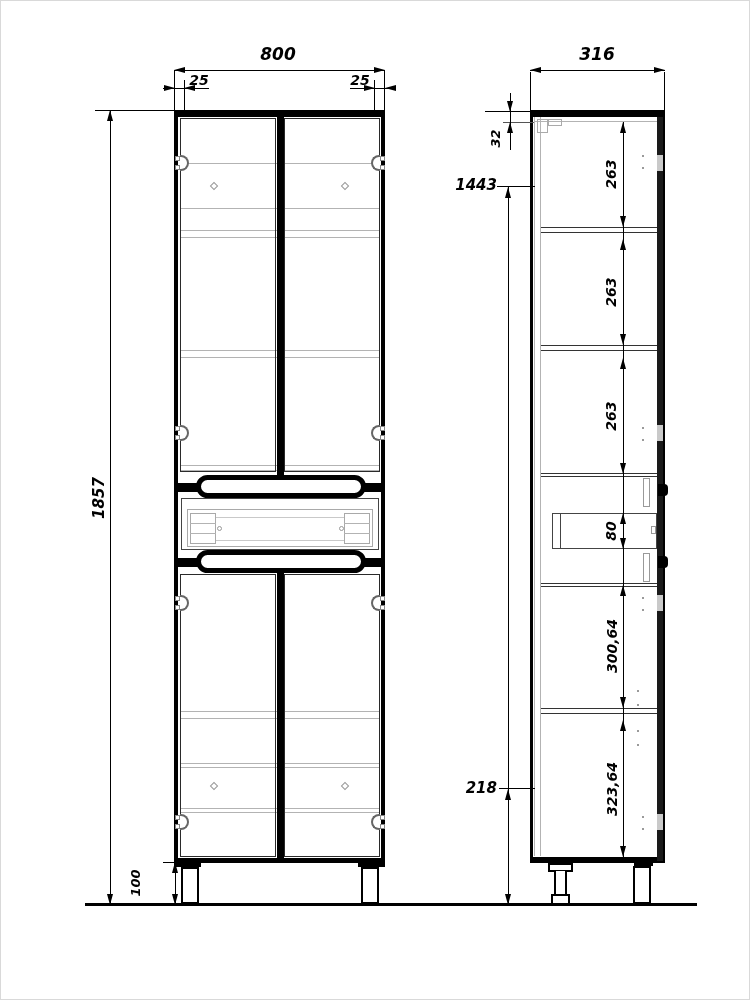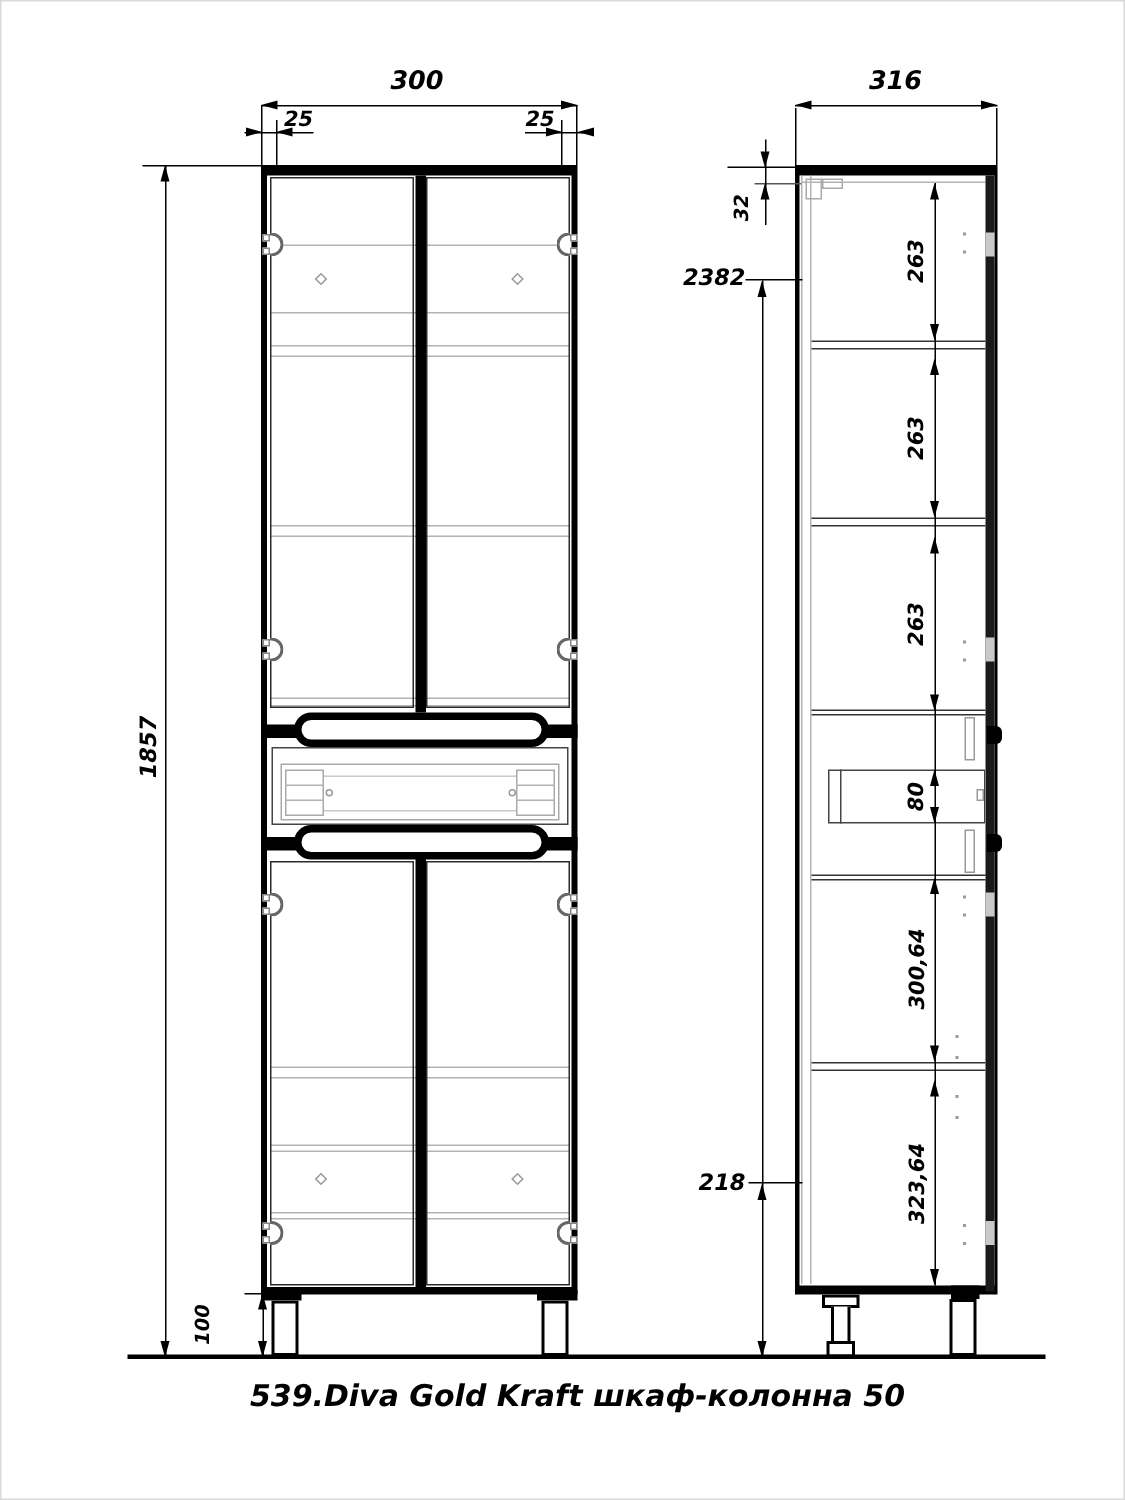--- a/index.html
+++ b/index.html
@@ -107,21 +107,21 @@
     <div class="e k" style="left:174px;top:860px;width:27px;height:7px;"></div>
     <div class="e k" style="left:358px;top:860px;width:27px;height:7px;"></div>
     <div class="e" style="left:181px;top:867px;width:18px;height:37px;box-sizing:border-box;border:2px solid #000;background:#fff;"></div>
     <div class="e" style="left:361px;top:867px;width:18px;height:37px;box-sizing:border-box;border:2px solid #000;background:#fff;"></div>
 
     <div class="e k" style="left:174px;top:70px;width:1px;height:40px;"></div>
     <div class="e k" style="left:384px;top:70px;width:1px;height:40px;"></div>
     <div class="e k" style="left:174px;top:70px;width:211px;height:1px;"></div>
     <div class="ar alf" style="left:174px;top:67px;"></div>
     <div class="ar arr" style="left:374px;top:67px;"></div>
-    <div class="lbl" style="left:253px;top:46px;width:50px;font-size:17px;">300</div>
+    <div class="lbl" style="left:253px;top:46px;width:50px;font-size:17px;">800</div>
 
     <div class="e k" style="left:184px;top:80px;width:1px;height:32px;"></div>
     <div class="e k" style="left:163px;top:88px;width:46px;height:1px;"></div>
     <div class="ar arr" style="left:164px;top:85px;"></div>
     <div class="ar alf" style="left:184px;top:85px;"></div>
     <div class="lbl" style="left:186px;top:73px;width:26px;font-size:14px;">25</div>
 
     <div class="e k" style="left:374px;top:80px;width:1px;height:32px;"></div>
     <div class="e k" style="left:350px;top:88px;width:46px;height:1px;"></div>
     <div class="ar arr" style="left:364px;top:85px;"></div>
@@ -203,21 +203,21 @@
     <div class="ar ad" style="left:492px;top:101px;"></div>
     <div class="ar au" style="left:492px;top:122px;"></div>
     <div class="lbl rot" style="left:466px;top:131px;width:30px;height:15px;font-size:13px;">32</div>
 
     <div class="e k" style="left:493px;top:187px;width:1px;height:718px;"></div>
     <div class="e k" style="left:482px;top:186px;width:38px;height:1px;"></div>
     <div class="e k" style="left:484px;top:788px;width:36px;height:1px;"></div>
     <div class="ar au" style="left:490px;top:187px;"></div>
     <div class="ar au" style="left:490px;top:789px;"></div>
     <div class="ar ad" style="left:490px;top:894px;"></div>
-    <div class="lbl" style="left:438px;top:178px;width:44px;font-size:15px;text-align:right;">2382</div>
+    <div class="lbl" style="left:438px;top:178px;width:44px;font-size:15px;text-align:right;">1443</div>
     <div class="lbl" style="left:444px;top:781px;width:38px;font-size:15px;text-align:right;">218</div>
 
     <div class="e k" style="left:608px;top:122px;width:1px;height:735px;"></div>
     <div class="ar au" style="left:605px;top:122px;"></div>
     <div class="ar ad" style="left:605px;top:216px;"></div>
     <div class="ar au" style="left:605px;top:239px;"></div>
     <div class="ar ad" style="left:605px;top:334px;"></div>
     <div class="ar au" style="left:605px;top:358px;"></div>
     <div class="ar ad" style="left:605px;top:463px;"></div>
     <div class="ar au" style="left:605px;top:513px;"></div>
@@ -229,15 +229,14 @@
     <div class="lbl rot" style="left:577px;top:166px;width:40px;height:16px;font-size:14px;">263</div>
     <div class="lbl rot" style="left:577px;top:284px;width:40px;height:16px;font-size:14px;">263</div>
     <div class="lbl rot" style="left:577px;top:408px;width:40px;height:16px;font-size:14px;">263</div>
     <div class="lbl rot" style="left:582px;top:523px;width:30px;height:16px;font-size:14px;">80</div>
     <div class="lbl rot" style="left:568px;top:638px;width:60px;height:16px;font-size:14px;">300,64</div>
     <div class="lbl rot" style="left:568px;top:781px;width:60px;height:16px;font-size:14px;">323,64</div>
   </div>
 
   <div class="e k" style="left:85px;top:903px;width:612px;height:3px;"></div>
 
-  <div class="lbl" style="left:105px;top:920px;width:560px;font-size:20px;">539.Diva Gold Kraft шкаф-колонна 50</div>
 
 </div>
 
 </body></html>

